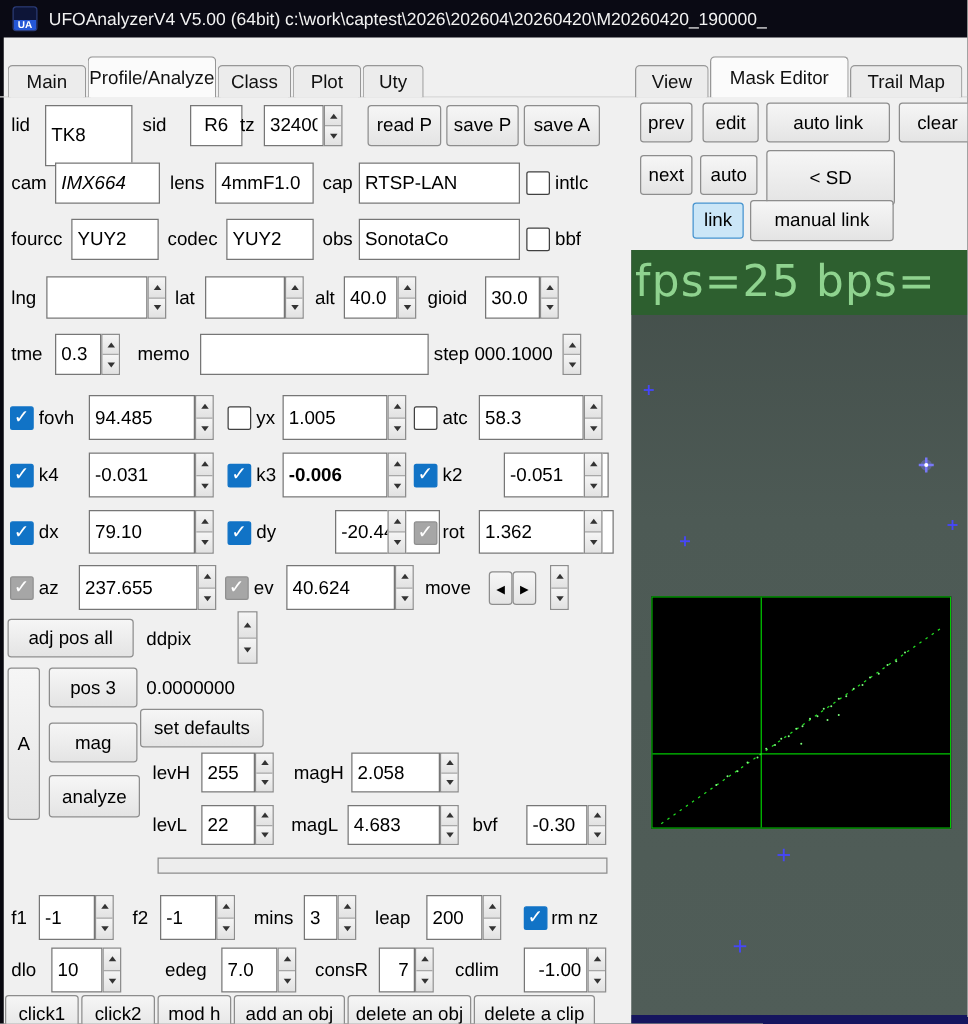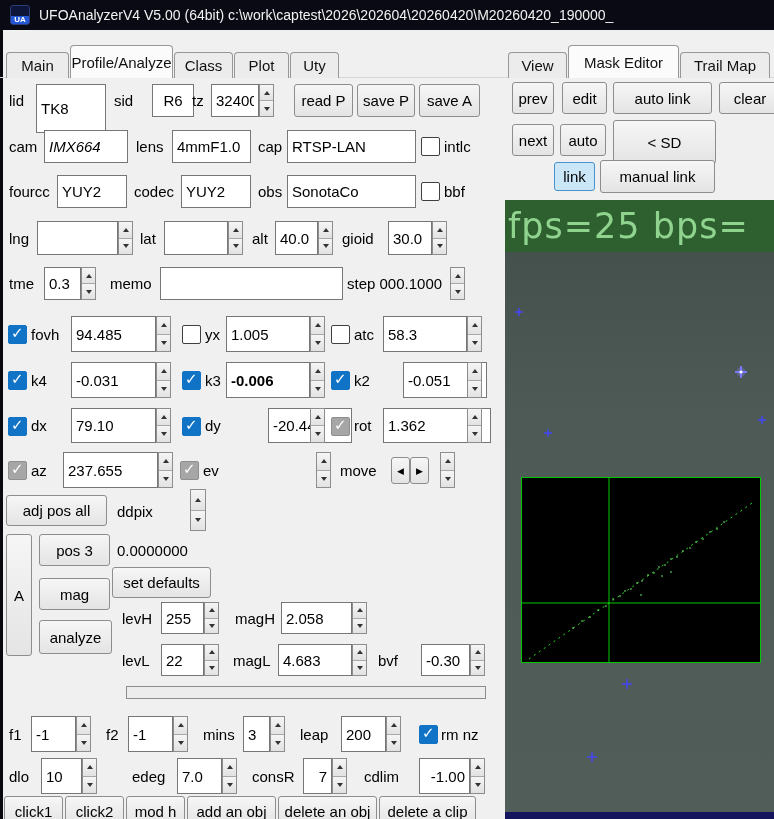--- a/index.html
+++ b/index.html
@@ -276,20 +276,21 @@
   <span class="spin" style="left:158px;top:452px;height:36px">
       <span class="sp">
         <i class="tu"></i>
       </span>
       <span class="sp">
         <i class="td"></i>
       </span>
     </span>
   <span class="cb checked disabled" style="left:180px;top:461px"></span>
   <span class="lb" style="left:203px;top:452px;height:36px">ev</span>
+  <input class="fld" style="left: 229px; top: 452px; width: 87px; height: 36px;" readonly="" value="40.624">
   <span class="spin" style="left:316px;top:452px;height:36px">
       <span class="sp">
         <i class="tu"></i>
       </span>
       <span class="sp">
         <i class="td"></i>
       </span>
     </span>
   <span class="lb" style="left:340px;top:452px;height:36px">move</span>
   <button class="btn" style="left:391px;top:457px;width:19px;height:27px;font-size:9px">◀</button>

